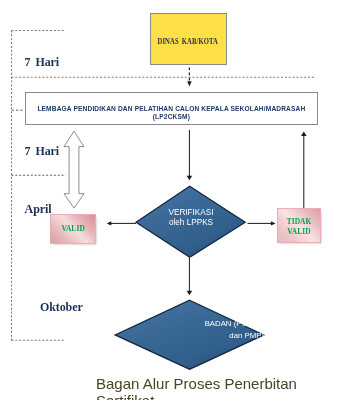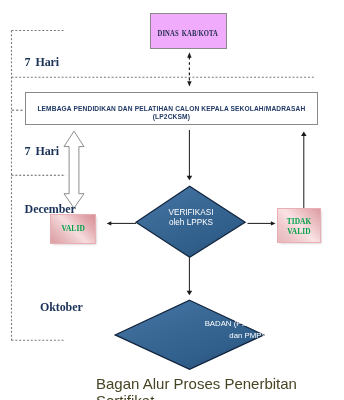--- a/index.html
+++ b/index.html
@@ -5,21 +5,21 @@
 <style>
   html,body{margin:0;padding:0;}
   body{width:344px;height:400px;background:#ffffff;overflow:hidden;
        font-family:"Liberation Sans",sans-serif;}
   #stage{position:relative;width:344px;height:400px;}
   svg.layer{position:absolute;left:0;top:0;width:344px;height:400px;}
   .node{position:absolute;box-sizing:border-box;}
   .txt{position:absolute;}
 
   
-  #dinas-box{left:149.5px;top:13.2px;width:77px;height:36px;border:1px solid #8a8a8a;background:#f0abfc;}
+  #dinas-box{left:149.5px;top:13.2px;width:77px;height:52px;border:1px solid #8a8a8a;background:#fde047;}
   #dinas-label{position:absolute;left:0;top:0;width:100%;height:100%;
       display:flex;align-items:center;justify-content:center;
       font-family:"Liberation Serif",serif;font-weight:bold;font-size:7.9px;
       color:#1f2a4a;letter-spacing:0px;padding-top:2.6px;}
   #dinas-label > span{display:inline-block;transform:scaleX(0.845);word-spacing:1.6px;letter-spacing:0.1px;}
 
   
   #lppks-box{left:24.5px;top:91.8px;width:293.8px;height:33.6px;border:1px solid #8a8a8a;background:#fff;}
   #lppks-label{position:absolute;left:0;top:0;width:100%;height:100%;
       display:flex;flex-direction:column;align-items:center;justify-content:center;
@@ -162,17 +162,17 @@
 
   <div class="node resbox" id="tidak-box">
     <div class="reslabel">
       <span>TIDAK</span>
       <span>VALID</span>
     </div>
   </div>
 
   <div class="txt sidelabel" id="lbl-hari1">7 Hari</div>
   <div class="txt sidelabel" id="lbl-hari2">7 Hari</div>
-  <div class="txt sidelabel" id="lbl-april">December</div>
+  <div class="txt sidelabel" id="lbl-april">April</div>
   <div class="txt sidelabel" id="lbl-oktober">Oktober</div>
 
   <div class="txt" id="caption">Bagan Alur Proses Penerbitan Sertifikat</div>
 </div>
 
 </body></html>

